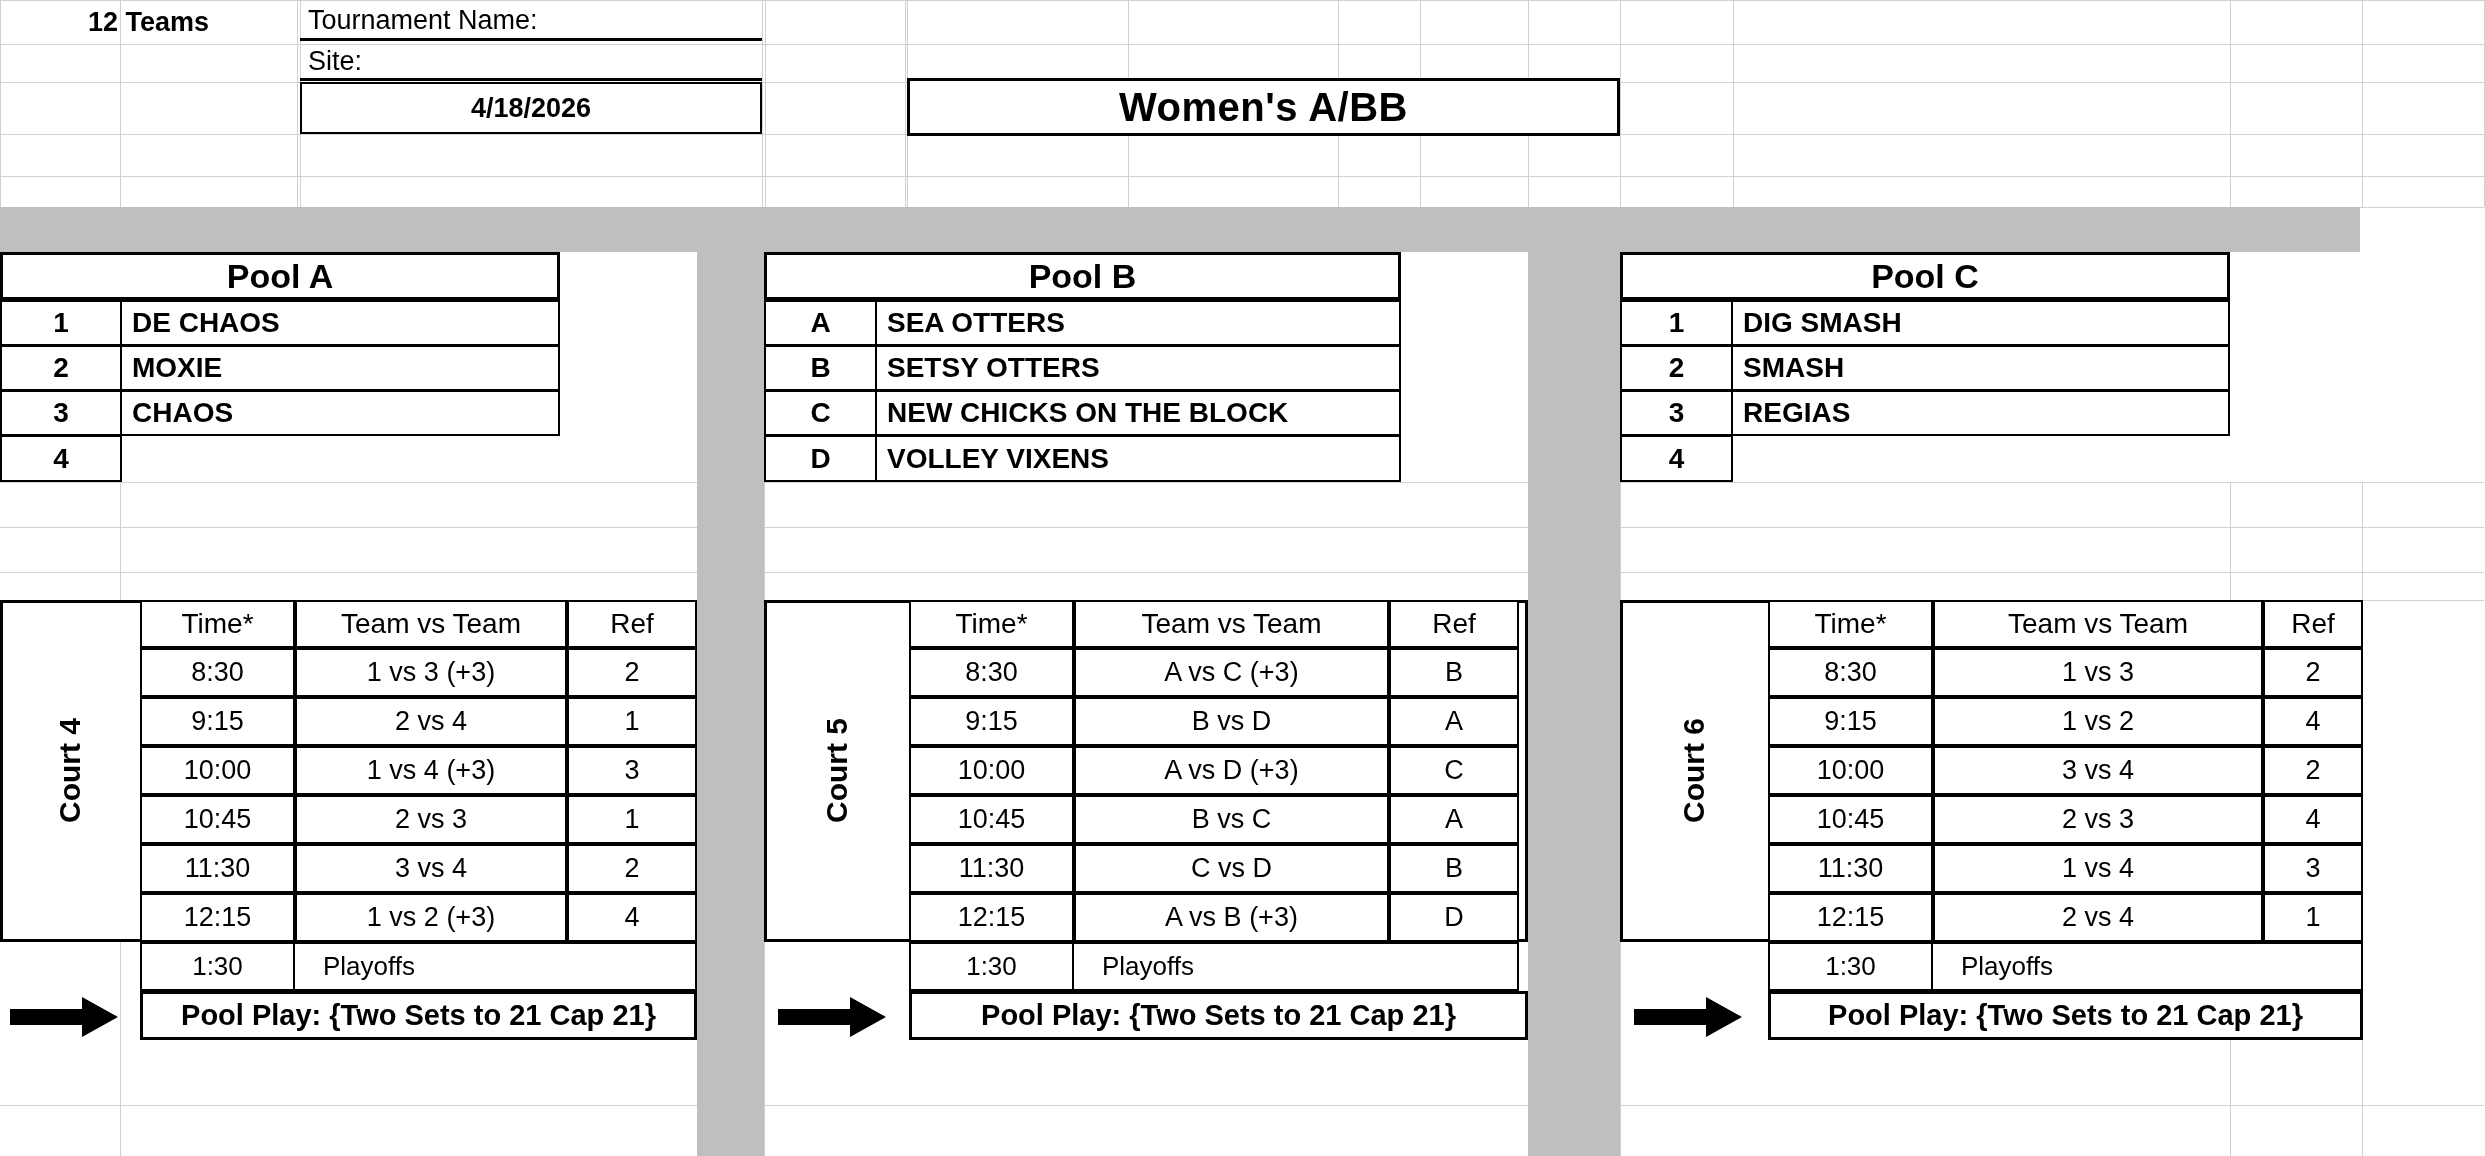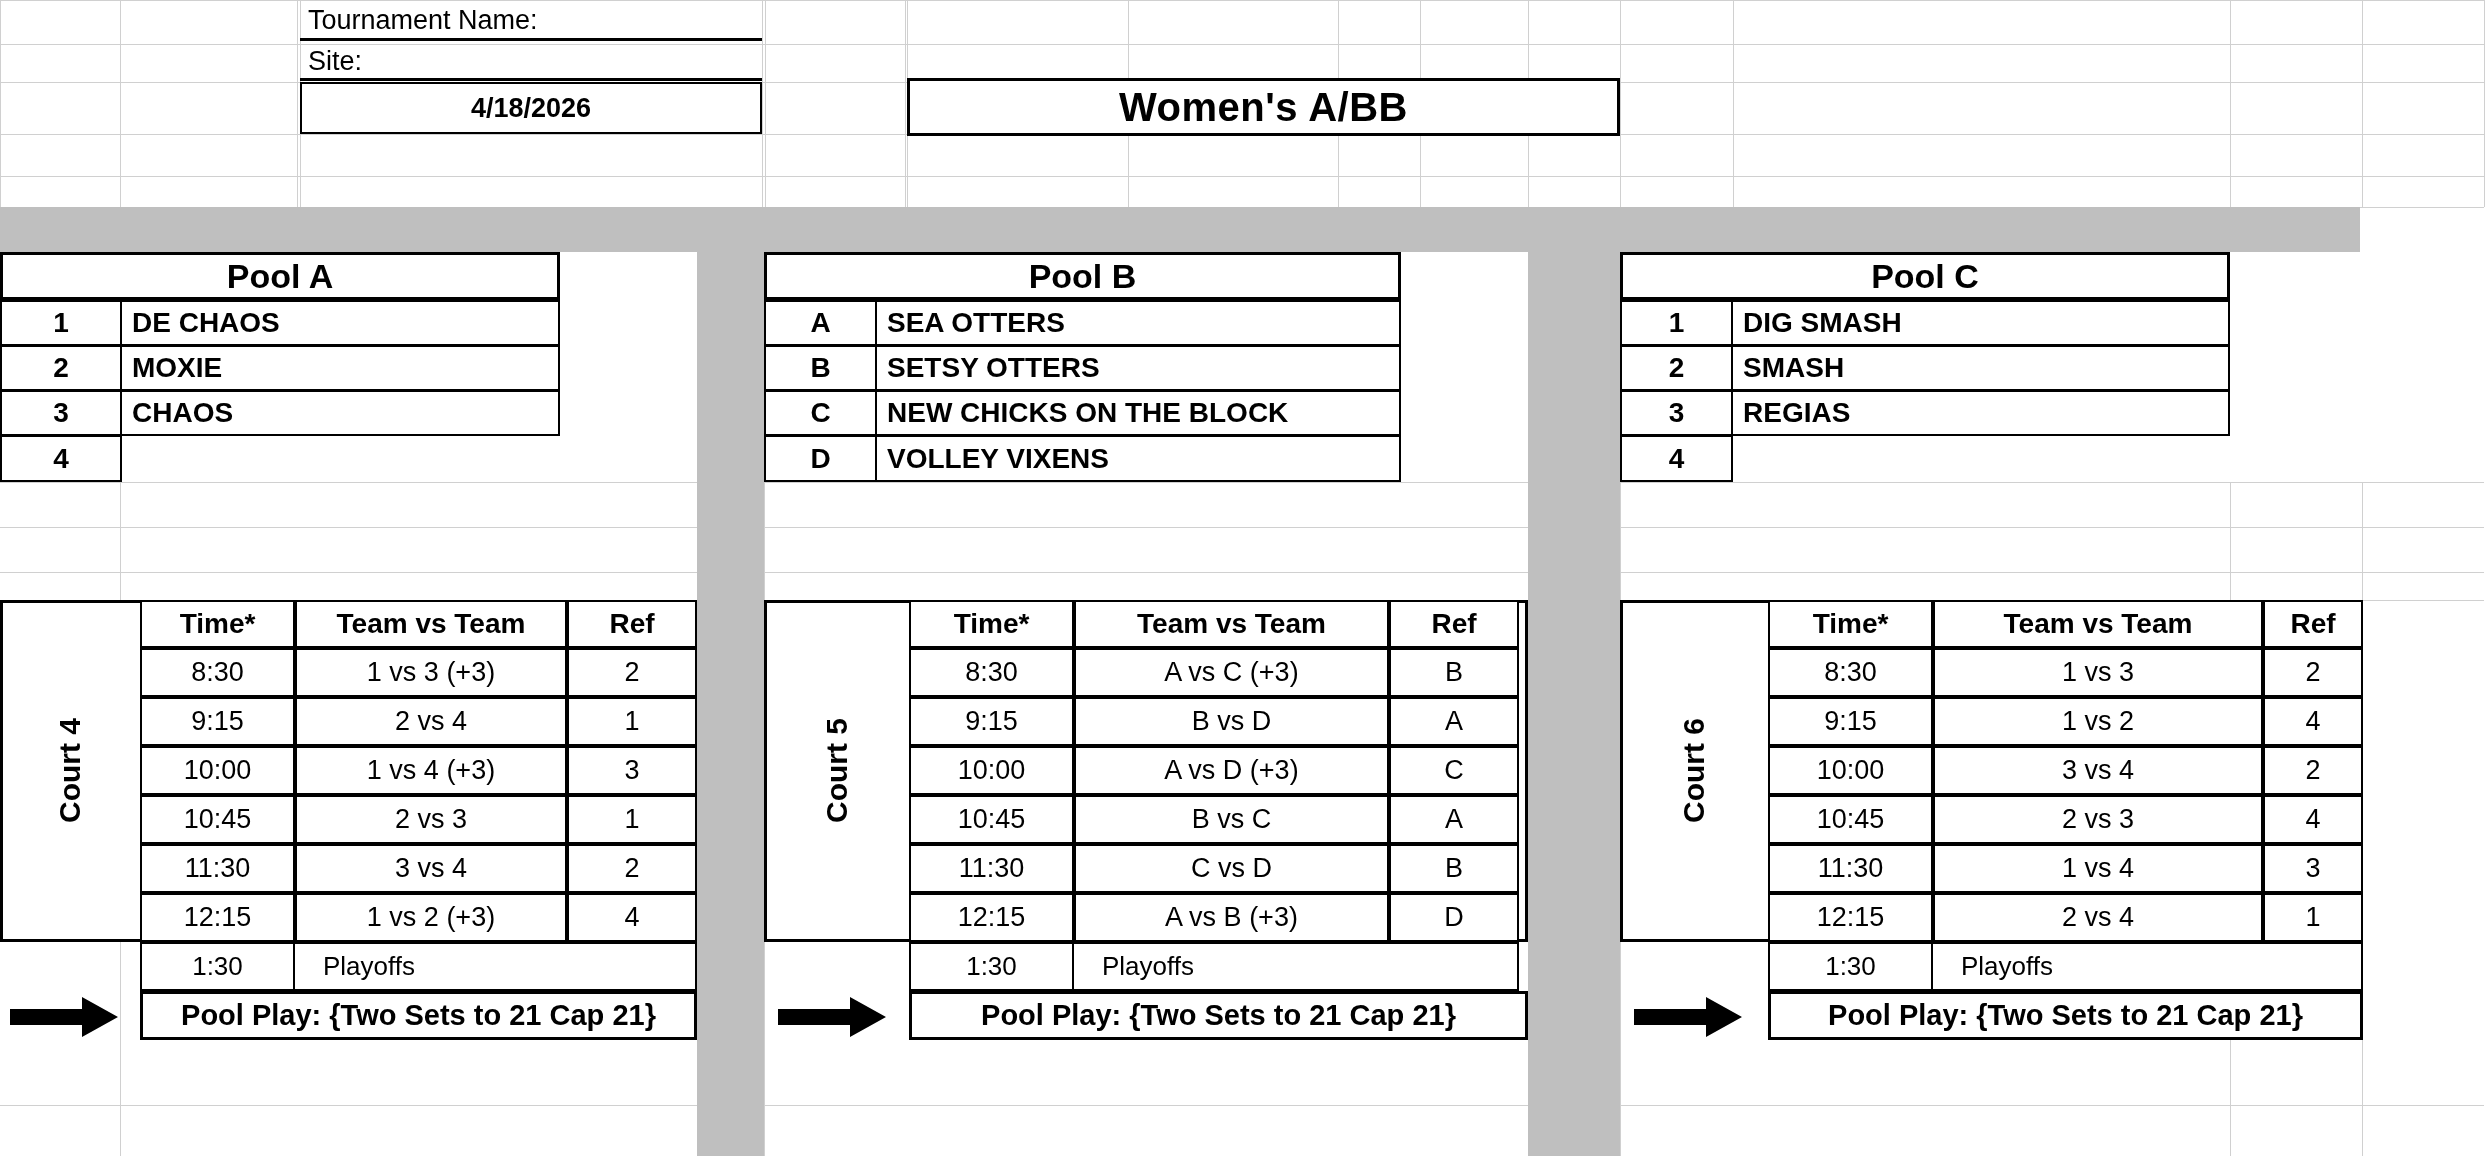--- a/index.html
+++ b/index.html
@@ -81,21 +81,21 @@
     writing-mode: vertical-rl;
     transform: rotate(180deg);
   }
   .sc {
     position: absolute;
     border: 2px solid #000;
     background: #fff;
     display: flex; align-items: center; justify-content: center;
     font-size: 27px;
   }
-  .sc.head { font-weight: bold; font-size: 28px; }
+  .sc.head { font-weight: normal; font-size: 28px; }
   .sc.plain { font-weight: normal; }
 
   .playoff-row {
     position: absolute;
     border: 2px solid #000;
     background: #fff;
     display: flex; align-items: center;
     font-size: 26px;
     padding-left: 28px;
   }
@@ -154,20 +154,21 @@
       <div class="gridline-h" style="left:0px; top:1105px; width:2484px;"></div>
       <div class="gridline-v" style="left:120px; top:482px; height:674px;"></div>
       <div class="gridline-v" style="left:697px; top:482px; height:674px;"></div>
       <div class="gridline-v" style="left:764px; top:482px; height:674px;"></div>
       <div class="gridline-v" style="left:1528px; top:482px; height:674px;"></div>
       <div class="gridline-v" style="left:1620px; top:482px; height:674px;"></div>
       <div class="gridline-v" style="left:2230px; top:482px; height:674px;"></div>
       <div class="gridline-v" style="left:2362px; top:482px; height:674px;"></div>
     </div>
 
+  <div class="cell ctr hdr-label" style="left:0px; top:0px; width:297px; height:44px;">12 Teams</div>
 
   <div class="cell lft hdr-field" style="left:300px; top:0px; width:462px; height:41px;">Tournament Name:</div>
   <div class="underline-field" style="left:300px; top:38px; width:462px;"></div>
 
   <div class="cell lft hdr-field" style="left:300px; top:42px; width:462px; height:38px;">Site:</div>
   <div class="underline-field" style="left:300px; top:78px; width:462px;"></div>
 
   <div class="thin" style="left:300px; top:82px; width:462px; height:52px;"></div>
   <div class="cell ctr hdr-label" style="left:300px; top:82px; width:462px; height:52px;">4/18/2026</div>
 

